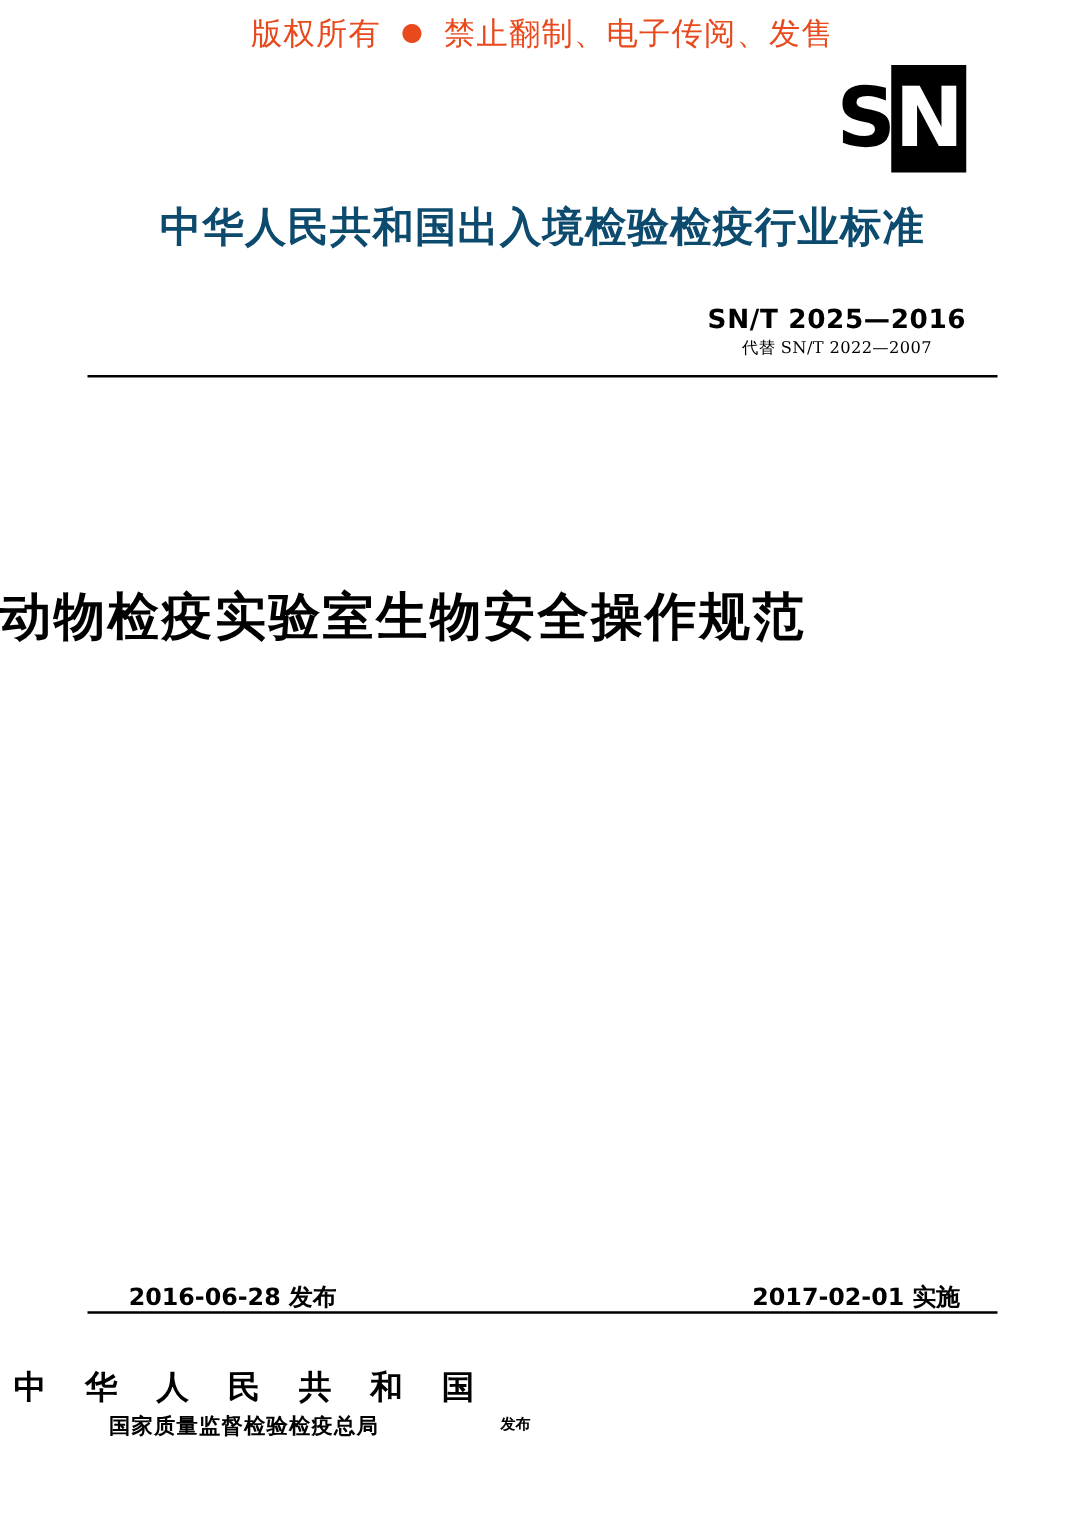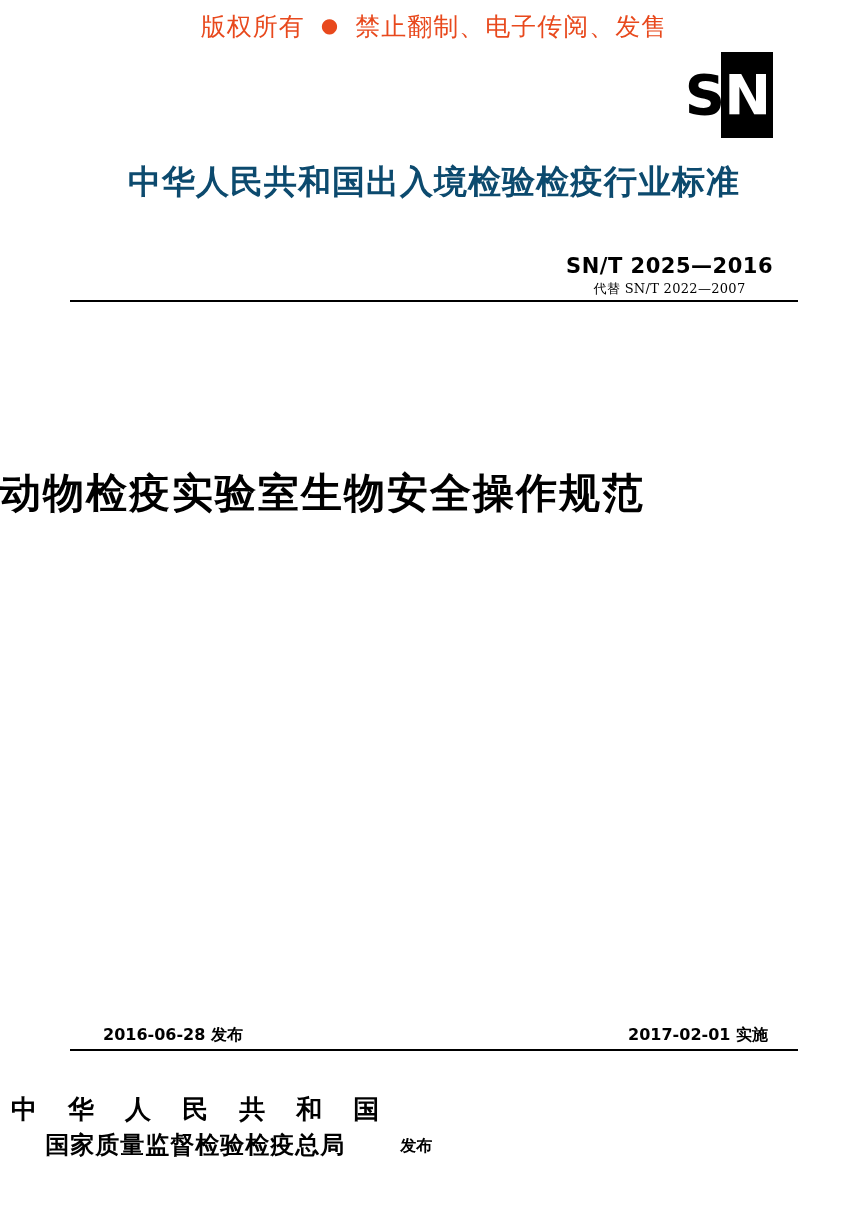--- a/index.html
+++ b/index.html
@@ -41,21 +41,21 @@
     font-size: 20px;
   }
 
   
   .sn-logo {
     position: absolute;
     top: 52px;
     right: 95px;
     font-family: "DejaVu Sans", sans-serif;
     font-weight: bold;
-    font-size: 56px;
+    font-size: 66px;
     line-height: 86px;
     letter-spacing: -2px;
     color: #000;
   }
   .sn-logo .sn-n {
     display: inline-block;
     background: #000;
     color: #fff;
     padding: 0 4px 0 3px;
     margin-left: -2px;
@@ -82,21 +82,20 @@
     right: 95px;
     text-align: center;
     color: #000;
   }
   .std-number {
     font-family: "DejaVu Sans", sans-serif;
     font-weight: bold;
     font-size: 21px;
     letter-spacing: 0.5px;
     white-space: nowrap;
-    margin-top: 11px;
   }
   .std-replaces {
     margin-top: 2px;
     font-family: "DejaVu Serif", serif;
     font-size: 13px;
     letter-spacing: 0.3px;
     white-space: nowrap;
   }
 
   
@@ -145,21 +144,21 @@
   
   .date-row {
     position: absolute;
     left: 70px;
     right: 70px;
     top: 1025px;
     display: flex;
     justify-content: space-between;
     font-family: "DejaVu Sans", sans-serif;
     font-weight: bold;
-    font-size: 16px;
+    font-size: 19px;
     color: #000;
   }
   .date-left { padding-left: 33px; }
   .date-right { padding-right: 30px; margin-left: 35px; }
 
   
   .issuer {
     position: absolute;
     left: 0;
     width: 868px;
@@ -172,29 +171,29 @@
     font-family: "DejaVu Sans", sans-serif;
     font-weight: bold;
     color: #000;
   }
   .issuer-line1 {
     font-size: 26px;
     letter-spacing: 11px;
     padding-left: 11px;
   }
   .issuer-line2 {
-    font-size: 24px;
+    font-size: 17px;
     letter-spacing: 1px;
     margin-top: 2px;
     font-family: Liberation Mono, monospace;
   }
   .issuer-verb {
     font-family: "DejaVu Sans", sans-serif;
     font-weight: bold;
-    font-size: 16px;
+    font-size: 12px;
     color: #000;
     margin-left: 10px;
     padding-bottom: 4px;
   }
 </style>
 </head>
 <body>
 
 <div class="page">
 

